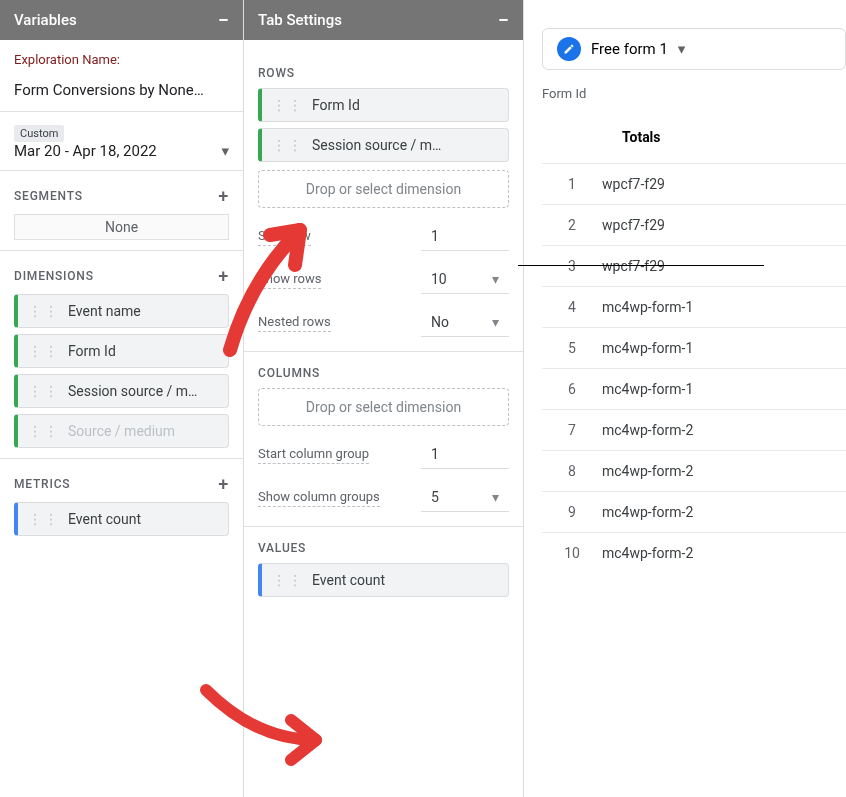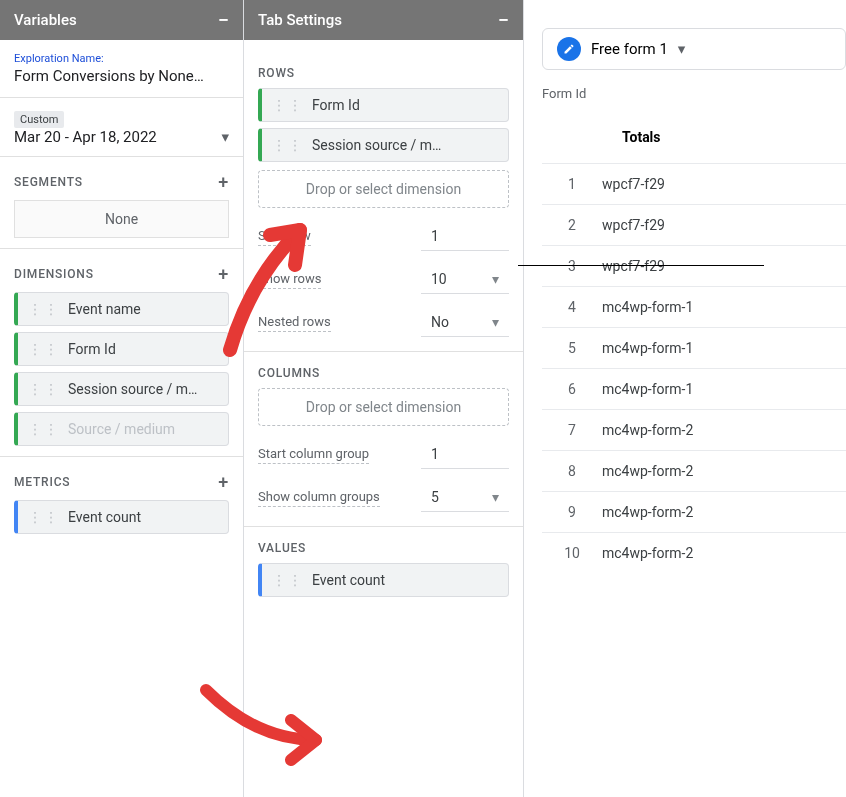--- a/index.html
+++ b/index.html
@@ -21,21 +21,21 @@
     .panel-header .collapse { font-size: 20px; line-height: 1; cursor: pointer; }
 
     .panel-body { padding: 12px 14px 14px; overflow-y: auto; flex: 1 1 auto; }
 
     .section-label {
       color: #5f6368; font-size: 12px; letter-spacing: .8px; font-weight: 500;
       margin: 14px 0 8px; display: flex; align-items: center; justify-content: space-between;
     }
     .section-label .plus { color: #5f6368; font-size: 18px; cursor: pointer; }
 
-    .field-label  { color: #1d4ed8; font-size: 11px; margin-bottom: 2px; }
+    .field-label  { color: #7f1d1d; font-size: 13px; margin-bottom: 14px; }
     .field-value  { color: #202124; font-size: 15px; display: flex; align-items: center; justify-content: space-between; }
     .field-value .caret { color: #5f6368; }
 
     
     .chip {
       display: flex; align-items: center;
       background: #f1f3f4; border: 1px solid #dadce0;
       border-left: 4px solid #ccc; border-radius: 4px;
       padding: 8px 10px; margin: 6px 0; font-size: 14px; color: #3c4043;
       cursor: grab; user-select: none;
@@ -47,21 +47,21 @@
     .chip .grip  { color: #bdc1c6; margin-right: 8px; letter-spacing: 2px; }
 
     .drop-zone {
       border: 1px dashed #bdc1c6; border-radius: 4px;
       color: #80868b; font-size: 14px; text-align: center;
       padding: 10px; margin: 8px 0;
     }
 
     .none-box {
       border: 1px solid #e0e0e0; background: #fafafa;
-      text-align: center; padding: 10px; color: #5f6368; font-size: 14px;
+      text-align: center; padding: 4px; color: #5f6368; font-size: 14px;
     }
 
     .row-setting { display: flex; align-items: center; justify-content: space-between; margin: 14px 0; }
     .row-setting .lbl { color: #5f6368; font-size: 13px; border-bottom: 1px dashed #bdc1c6; padding-bottom: 2px; }
     .row-setting .val {
       display: flex; align-items: center; justify-content: space-between;
       min-width: 88px; padding: 6px 10px; border-bottom: 1px solid #dadce0;
       font-size: 14px; color: #3c4043;
     }
     .row-setting .val.select { cursor: pointer; }

